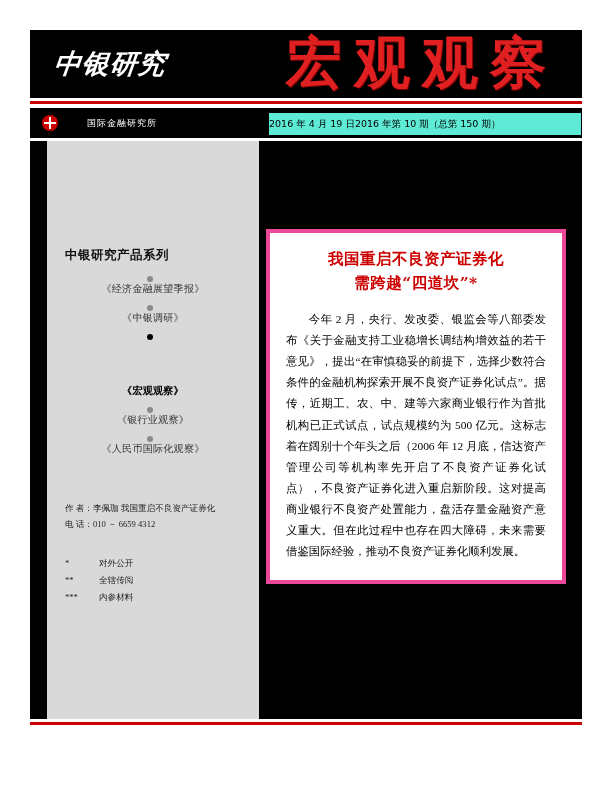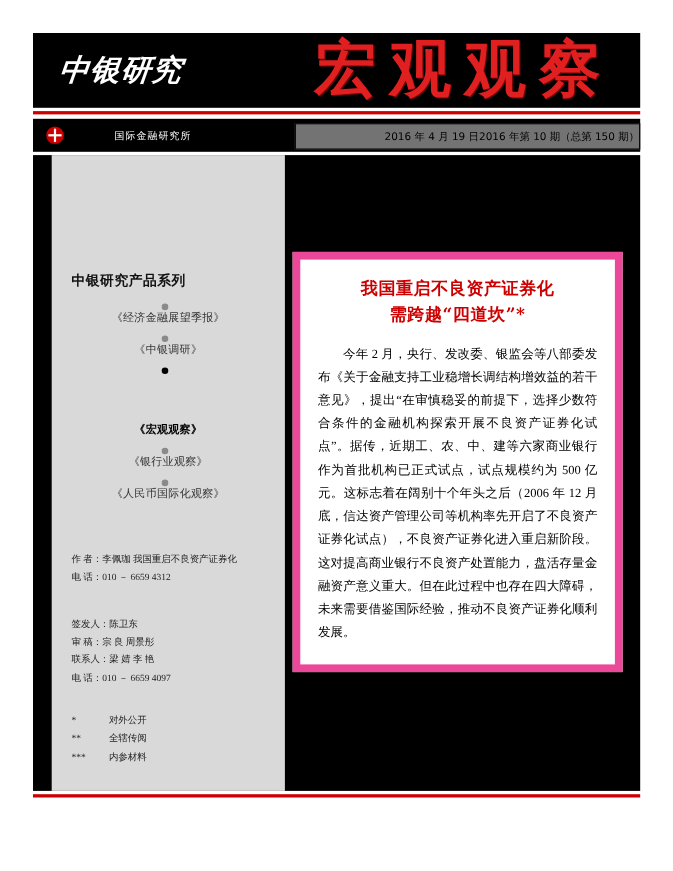--- a/index.html
+++ b/index.html
@@ -90,34 +90,34 @@
   }
   .issue-logo::before {
     left: 7px; top: 2px; width: 2px; height: 12px;
   }
   .issue-logo::after {
     left: 2px; top: 7px; width: 12px; height: 2px;
   }
   .issue-inst {
     color: #ffffff;
     font-size: 9px;
-    margin-left: 46px;
+    margin-left: 29px;
     letter-spacing: 1px;
   }
   .issue-box {
     position: absolute;
     left: 268px;
     top: 112px;
     width: 312px;
     height: 22px;
-    background: #737373;
+    background: #5eead4;
     border: 1px solid #000000;
     display: flex;
     align-items: center;
-    justify-content: flex-end;
+    justify-content: flex-start;
     font-size: 9.5px;
     color: #000;
   }
 
   
   .body-wrap {
     position: absolute;
     left: 30px;
     top: 141px;
     width: 552px;
@@ -191,21 +191,21 @@
     width: 34px;
   }
 
   
   .article {
     position: absolute;
     left: 236px;
     top: 88px;
     width: 300px;
     background: #ffffff;
-    border: 7px solid #ec4899;
+    border: 4px solid #ec4899;
     padding: 14px 16px 18px 16px;
     box-sizing: border-box;
   }
   .article-title {
     color: #cc0000;
     font-family: "DejaVu Serif", "Liberation Serif", serif;
     font-size: 15.5px;
     font-weight: bold;
     text-align: center;
     line-height: 1.55;
@@ -279,26 +279,20 @@
             <span class="dot"></span>
             <span>《人民币国际化观察》</span>
           </div>
         </div>
 
         <div class="meta-block">
           <div class="row">作  者：李佩珈  我国重启不良资产证券化</div>
           <div class="row">电  话：010 － 6659 4312</div>
         </div>
 
-        <div class="meta-block" style="margin-top:26px;">
-          <div class="row">签发人：陈卫东</div>
-          <div class="row">审  稿：宗  良    周景彤</div>
-          <div class="row">联系人：梁  婧    李  艳</div>
-          <div class="row">电  话：010 － 6659 4097</div>
-        </div>
 
         <div class="legend">
           <div class="lrow">
             <span class="star">*</span>
             <span>对外公开</span>
           </div>
           <div class="lrow">
             <span class="star">**</span>
             <span>全辖传阅</span>
           </div>

